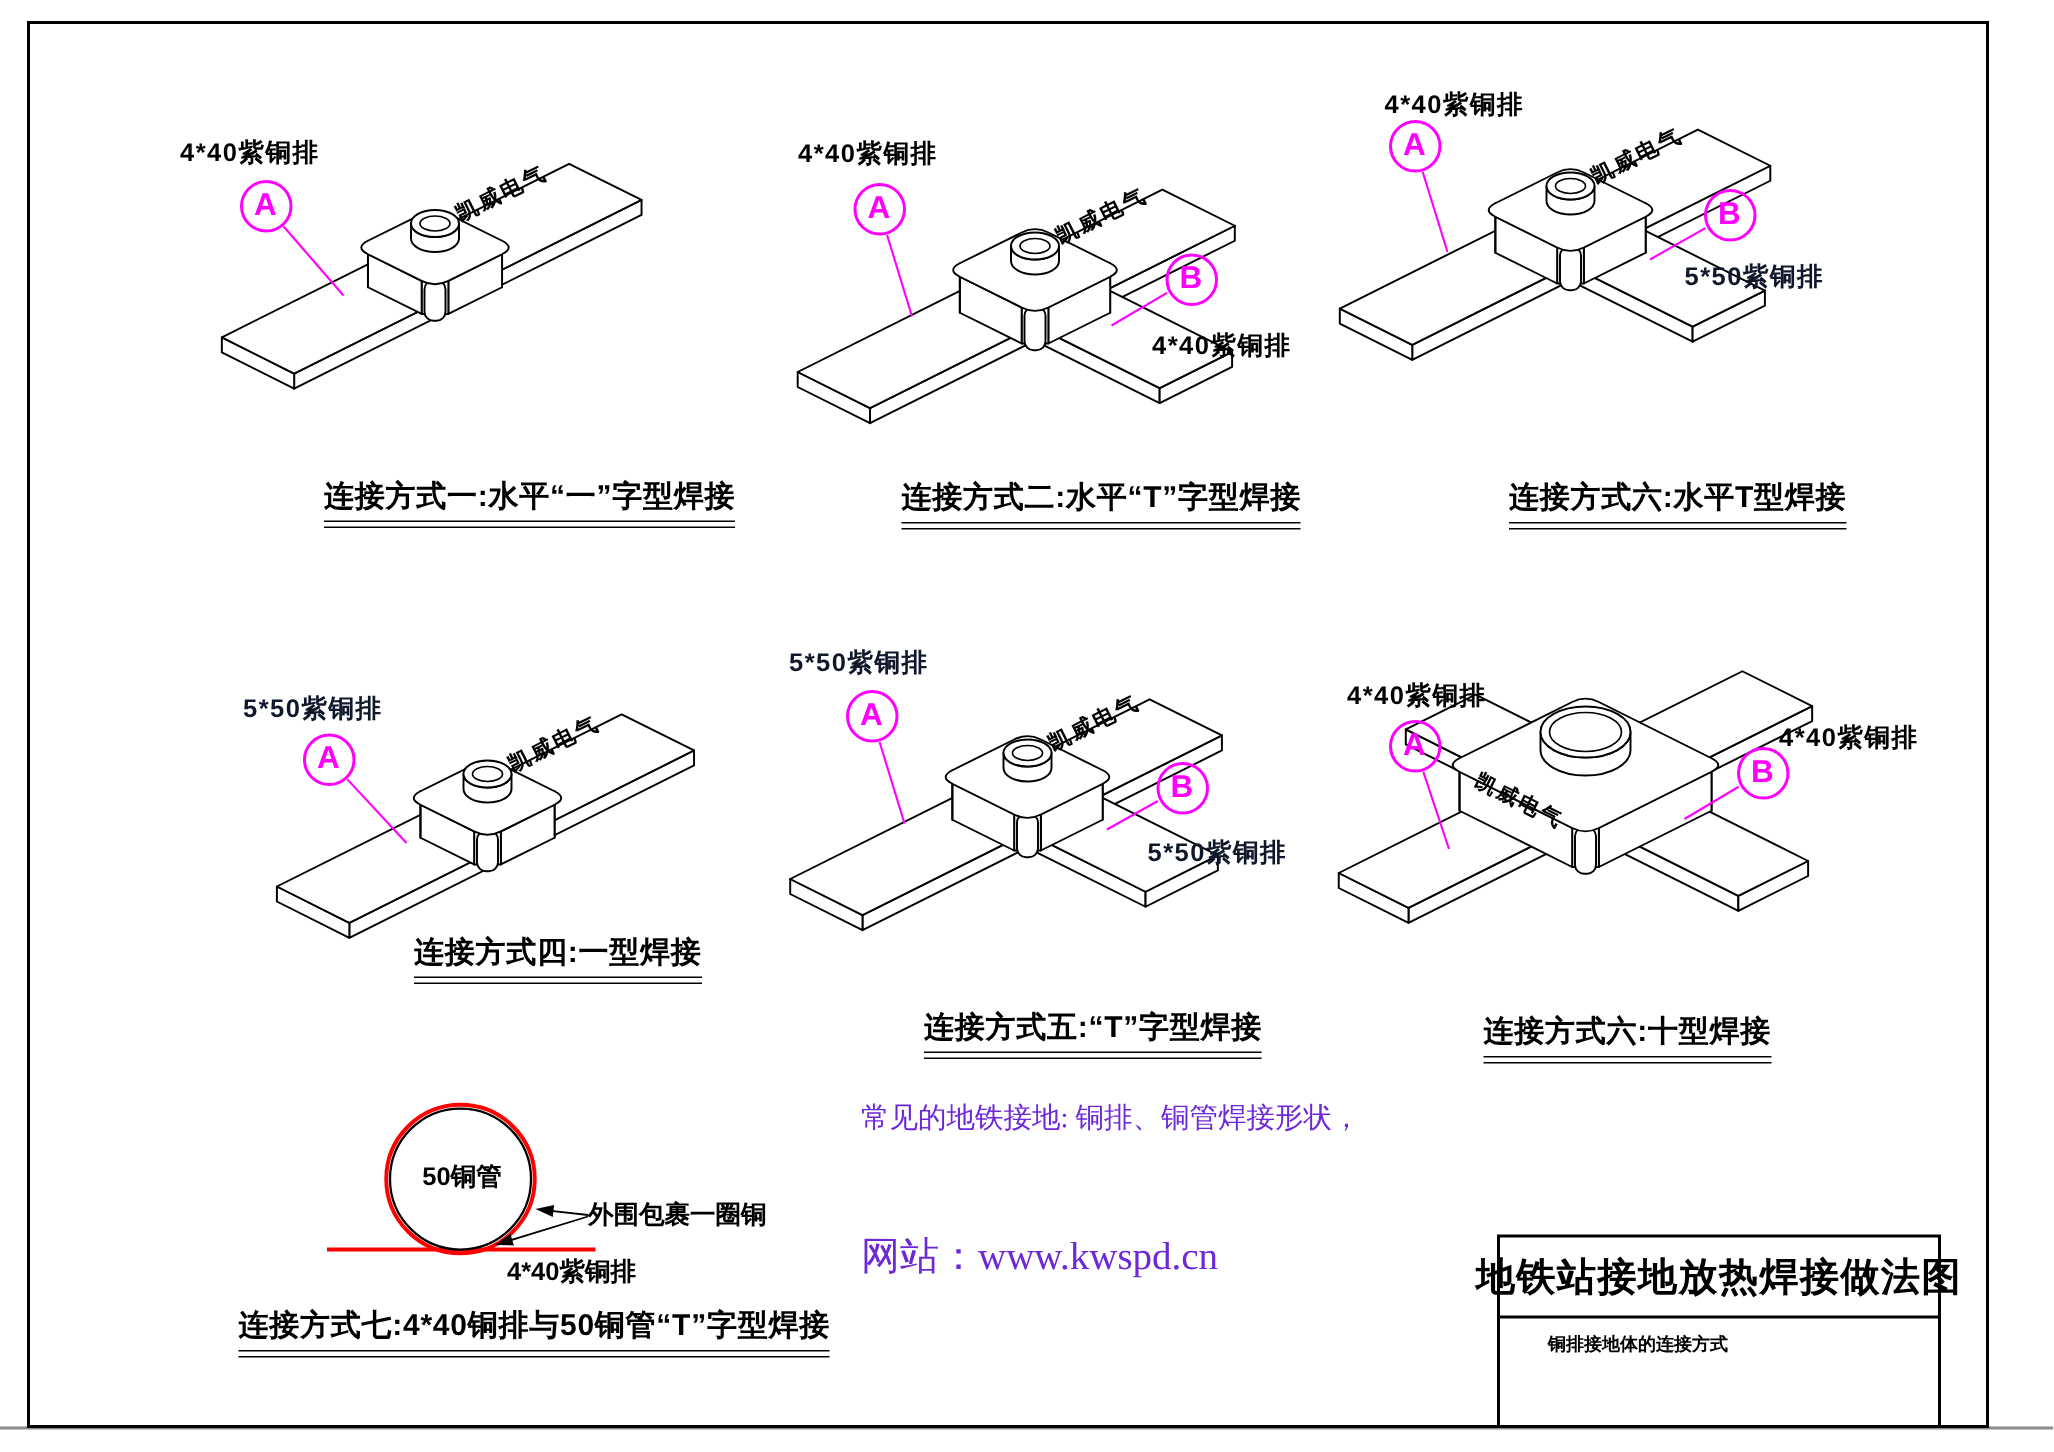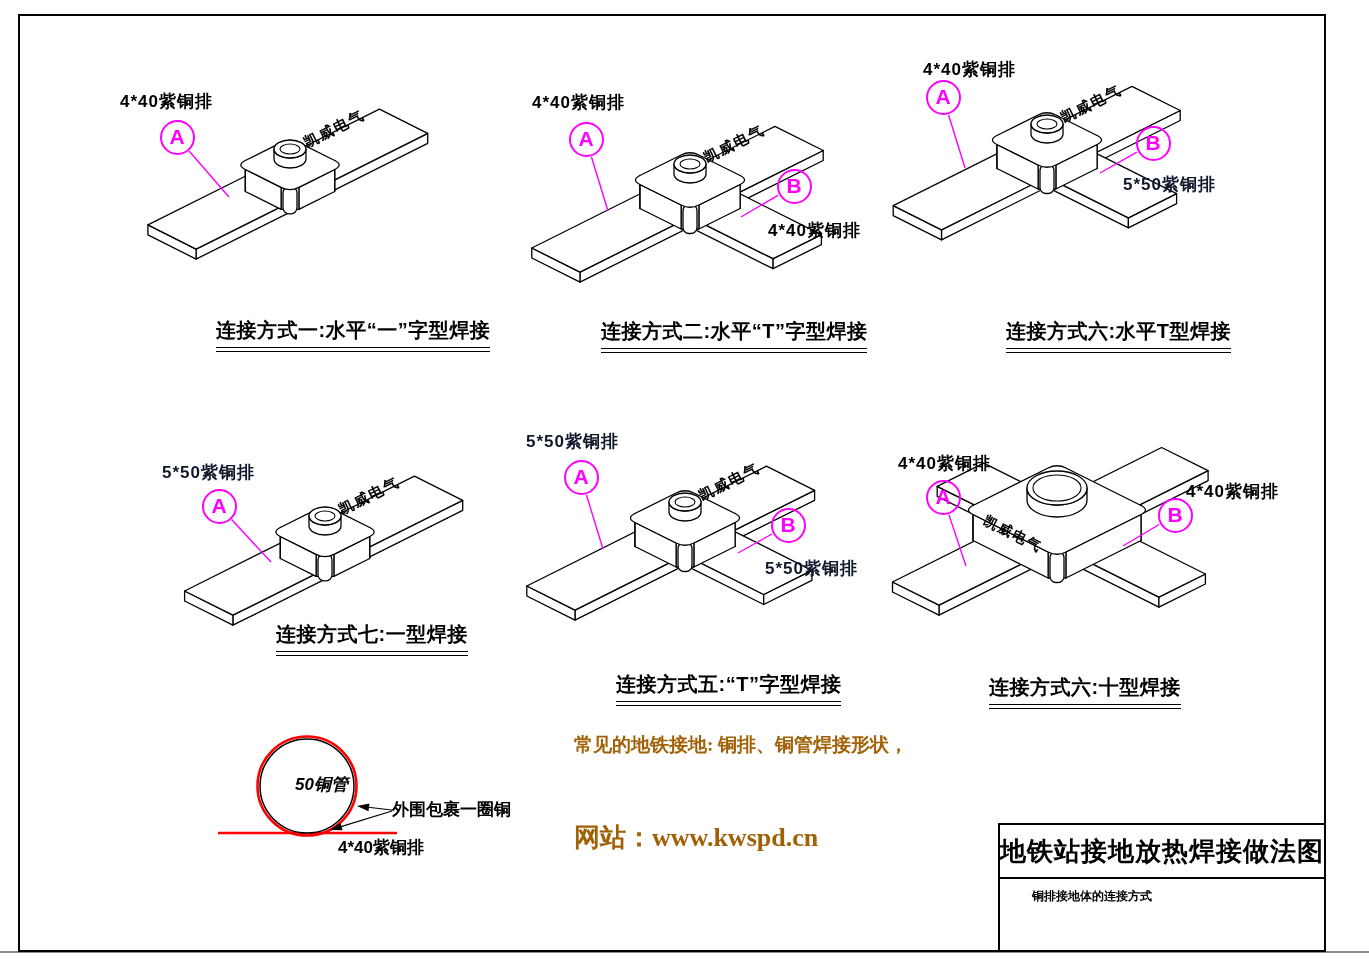--- a/index.html
+++ b/index.html
@@ -10,25 +10,25 @@
   .edge-shadow{position:absolute;left:0;top:951px;width:1369px;height:2px;background:#8c8c8c;}
   .art{position:absolute;left:0;top:0;}
   .lbl{position:absolute;font-weight:bold;font-size:17px;color:#000;white-space:nowrap;letter-spacing:1px;}
   .lbl.red{color:#0f172a;}
   .marker{position:absolute;width:35px;height:35px;border:2px solid #ff00ff;border-radius:50%;
         color:#ff00ff;font-weight:bold;font-size:21px;display:flex;align-items:center;justify-content:center;
         box-sizing:border-box;background:transparent;}
   .caption{position:absolute;font-weight:bold;font-size:20px;letter-spacing:.5px;color:#000;
         white-space:nowrap;padding-bottom:3px;border-bottom:1.5px solid #000;}
   .caption:after{content:"";position:absolute;left:0;right:0;bottom:-5px;height:1.5px;background:#000;}
-  .note{position:absolute;font-family:"Liberation Serif",serif;font-weight:bold;font-size:26px;
-        color:#a16207;white-space:nowrap;}
+  .note{position:absolute;font-family:"Liberation Serif",serif;font-weight:normal;font-size:26px;
+        color:#6d28d9;white-space:nowrap;}
   .note.small{font-size:19px;}
   .pipe-lbl{position:absolute;font-weight:bold;font-size:17px;color:#000;white-space:nowrap;}
-  .tb{position:absolute;left:998px;top:823px;width:328px;height:129px;border:2px solid #000;
+  .tb{position:absolute;left:998px;top:823px;width:296px;height:129px;border:2px solid #000;
         box-sizing:border-box;background:#fff;}
   .tb-title{height:52px;border-bottom:2px solid #000;display:flex;align-items:center;justify-content:center;
         font-weight:bold;font-size:26px;letter-spacing:1px;white-space:nowrap;}
   .tb-company{margin:12px 0 0 22px;font-weight:bold;font-size:13px;white-space:nowrap;}
   .tb-web{margin-left:16px;font-family:"Liberation Serif",serif;}
   .tb-subtitle{margin:9px 0 0 32px;font-weight:bold;font-size:12px;white-space:nowrap;}
 </style>
 </head>
 <body>
 
@@ -179,37 +179,38 @@
   <div class="caption" style="left:601px;top:318px;">连接方式二:水平“T”字型焊接</div>
 
   <div class="lbl" style="left:923px;top:58px;">4*40紫铜排</div>
   <div class="lbl red" style="left:1123px;top:173px;">5*50紫铜排</div>
   <div class="marker" style="left:925.5px;top:79.5px;">A</div>
   <div class="marker" style="left:1135.5px;top:125.5px;">B</div>
   <div class="caption" style="left:1006px;top:318px;">连接方式六:水平T型焊接</div>
 
   <div class="lbl red" style="left:162px;top:461px;">5*50紫铜排</div>
   <div class="marker" style="left:201.5px;top:488.5px;">A</div>
-  <div class="caption" style="left:276px;top:621px;">连接方式七:一型焊接</div>
+  <div class="caption" style="left:276px;top:621px;">连接方式四:一型焊接</div>
 
   <div class="lbl red" style="left:526px;top:430px;">5*50紫铜排</div>
   <div class="lbl red" style="left:765px;top:557px;">5*50紫铜排</div>
   <div class="marker" style="left:563.5px;top:459.5px;">A</div>
   <div class="marker" style="left:770.5px;top:507.5px;">B</div>
   <div class="caption" style="left:616px;top:671px;">连接方式五:“T”字型焊接</div>
 
   <div class="lbl" style="left:898px;top:452px;">4*40紫铜排</div>
   <div class="lbl" style="left:1186px;top:480px;">4*40紫铜排</div>
   <div class="marker" style="left:925.5px;top:479.5px;">A</div>
   <div class="marker" style="left:1157.5px;top:497.5px;">B</div>
   <div class="caption" style="left:989px;top:674px;">连接方式六:十型焊接</div>
 
-  <div class="pipe-lbl" style="left:268px;top:773px;width:80px;text-align:right;font-style:italic;">50铜管</div>
+  <div class="pipe-lbl" style="left:268px;top:773px;width:80px;text-align:center;">50铜管</div>
   <div class="pipe-lbl" style="left:392px;top:798px;">外围包裹一圈铜</div>
   <div class="pipe-lbl" style="left:338px;top:836px;">4*40紫铜排</div>
+  <div class="caption" style="left:159px;top:870px;">连接方式七:4*40铜排与50铜管“T”字型焊接</div>
 
   <div class="note small" style="left:574px;top:732px;">常见的地铁接地: 铜排、铜管焊接形状，</div>
   <div class="note" style="left:574px;top:820px;">网站：www.kwspd.cn</div>
 
   <div class="tb">
     <div class="tb-title">地铁站接地放热焊接做法图</div>
     <div class="tb-subtitle">铜排接地体的连接方式</div>
   </div>
 </div>
 

